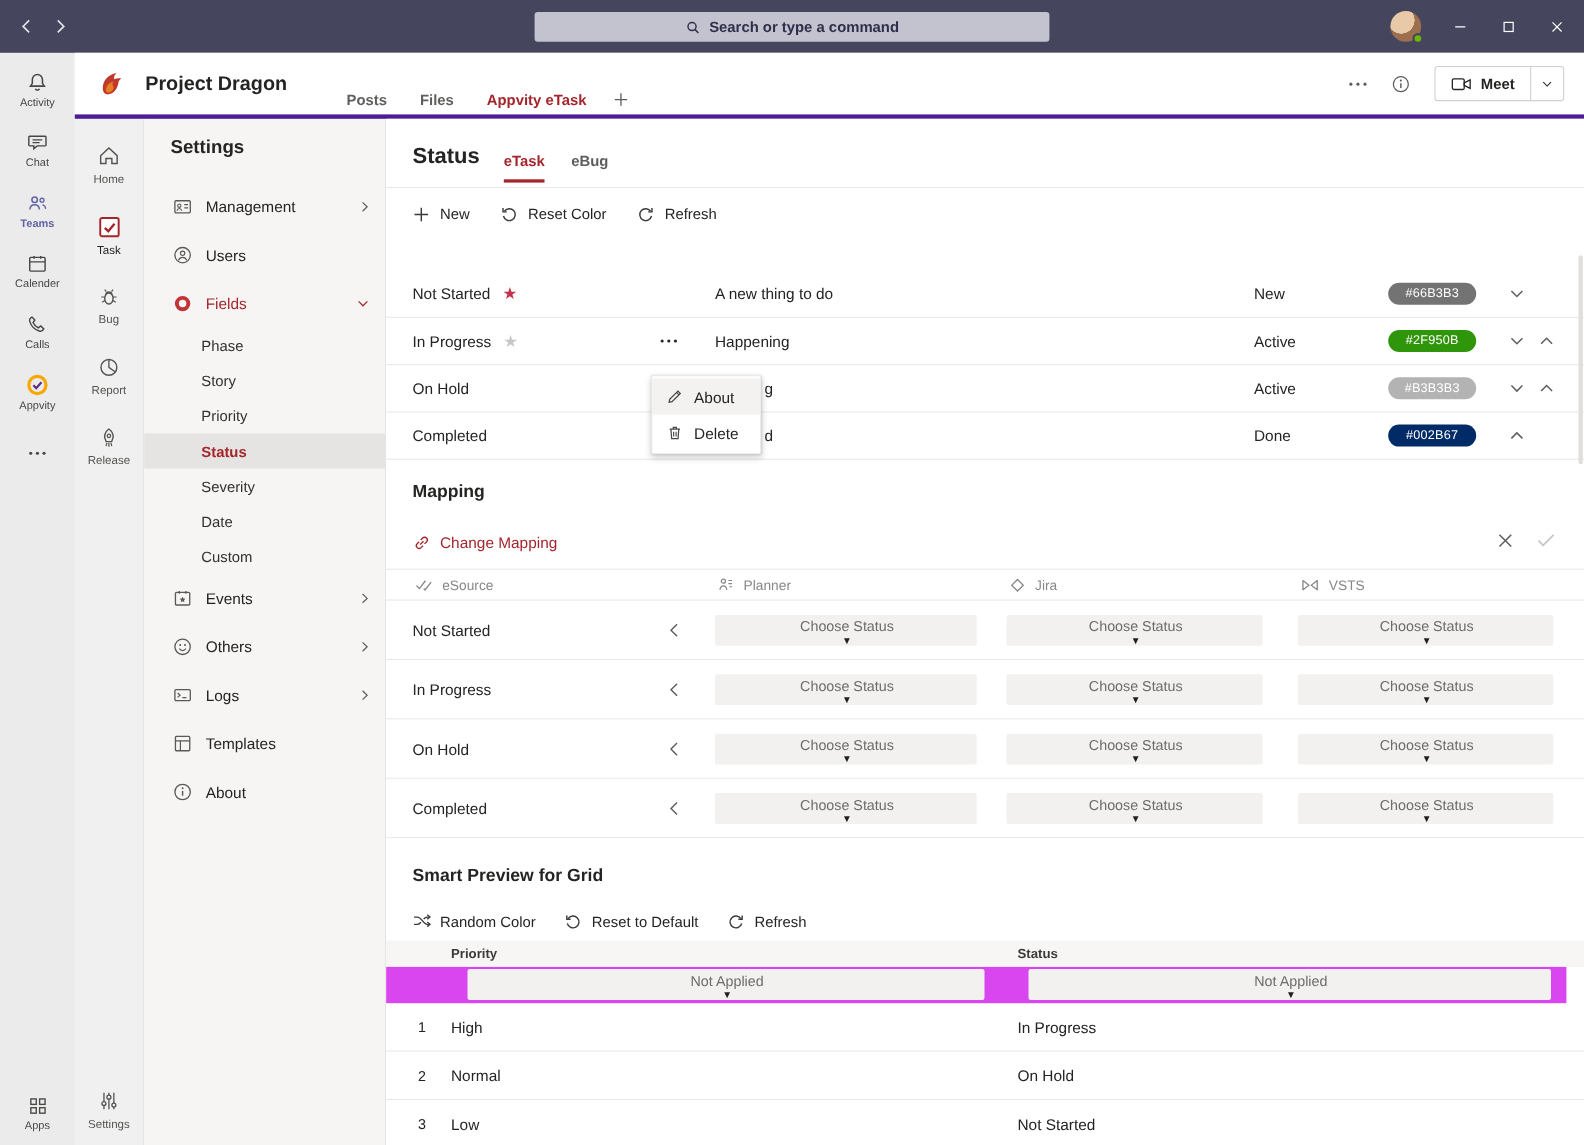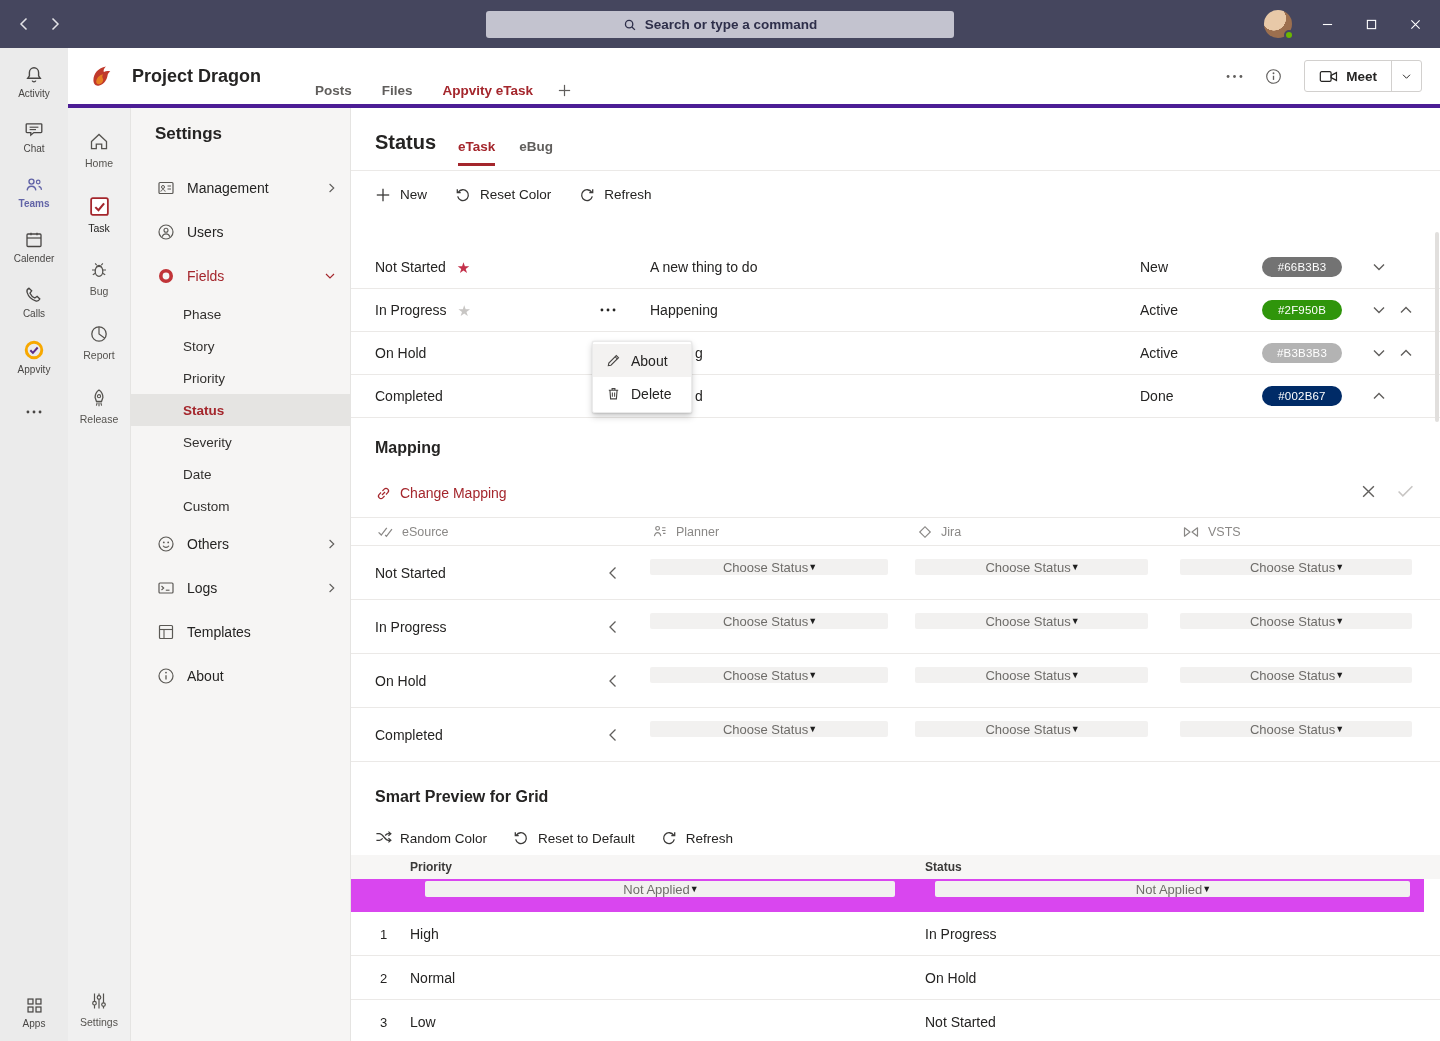--- a/index.html
+++ b/index.html
@@ -115,22 +115,22 @@
   .map-actions{position:absolute; top:368px; height:34px; right:0; left:0; pointer-events:none;}
   .map-x{position:absolute; left:1010px; top:8px; width:17px; height:17px; color:var(--gray); cursor:pointer; pointer-events:auto;}
   .map-ok{position:absolute; left:1046px; top:8px; width:18px; height:18px; color:#C8C6C4; cursor:pointer; pointer-events:auto;}
   .maphead{position:absolute; left:0; right:0; top:409px; height:29px; border-top:1px solid var(--line); border-bottom:1px solid var(--line);
     font-size:12.5px; color:var(--gray3);}
   .mh-cell{position:absolute; top:0; height:100%; display:flex; align-items:center; gap:9px;}
   .maprows{position:absolute; left:0; right:0; top:438px;}
   .mrow{height:54px; border-bottom:1px solid var(--line); position:relative;}
   .m-name{position:absolute; left:24px; top:50%; transform:translateY(-50%); font-size:14px;}
   .m-collapse{position:absolute; left:257px; top:50%; transform:translateY(-50%); width:9px; height:14px; color:var(--gray); cursor:pointer;}
-  .dd{position:absolute; top:13px; height:16px; background:var(--ddbg); border-radius:2px; display:flex; align-items:center;
-    justify-content:center; padding:0 10px 0 12px; font-size:13px; color:#6E6C69; cursor:pointer;}
+  .dd{position:absolute; top:13px; height:28px; background:var(--ddbg); border-radius:2px; display:flex; align-items:center;
+    justify-content:flex-end; padding:0 10px 0 12px; font-size:13px; color:#6E6C69; cursor:pointer;flex-direction:column;}
   .dd .caret{color:#1F1F1F; font-size:9px;}
 
   
   .sp-title{top:680px;}
   .toolbar2{position:absolute; left:24px; top:712px; height:36px; display:flex; gap:26px;}
   .gridhead{position:absolute; left:0; right:0; top:747px; height:24px; background:#F7F6F5; font-size:12px; font-weight:700; color:#3B3A39;}
   .gh-pri{position:absolute; left:59px; top:50%; transform:translateY(-50%);}
   .gh-sta{position:absolute; left:574px; top:50%; transform:translateY(-50%);}
   .gridddrow{position:absolute; left:0; right:16px; top:771px; height:33px; background:#d946ef;}
   .gridddrow .dd{top:2px;}
@@ -442,20 +442,36 @@
         </div>
 
         <div class="snav-sub">Phase</div>
         <div class="snav-sub">Story</div>
         <div class="snav-sub">Priority</div>
         <div class="snav-sub sel">Status</div>
         <div class="snav-sub">Severity</div>
         <div class="snav-sub">Date</div>
         <div class="snav-sub">Custom</div>
 
+        <div class="snav-group">
+          <span class="sic">
+            <svg width="18" height="18" viewBox="0 0 18 18">
+                <rect x="2.5" y="3.5" width="13" height="11.5" rx="1" fill="none" stroke="currentColor" stroke-width="1.2"></rect>
+                <line x1="6" y1="2.3" x2="6" y2="4.7" stroke="currentColor" stroke-width="1.2"></line>
+                <line x1="12" y1="2.3" x2="12" y2="4.7" stroke="currentColor" stroke-width="1.2"></line>
+                <path d="M9 7.6l.8 1.6 1.8.2-1.3 1.2.3 1.8L9 11.6l-1.6.8.3-1.8-1.3-1.2 1.8-.2z" fill="currentColor"></path>
+              </svg>
+          </span>
+          <span class="grow">Events</span>
+          <span class="gchev">
+            <svg width="8" height="12" viewBox="0 0 10 14">
+                <path d="M2 2l5.2 5L2 12" fill="none" stroke="currentColor" stroke-width="1.4"></path>
+              </svg>
+          </span>
+        </div>
 
         <div class="snav-group">
           <span class="sic">
             <svg width="18" height="18" viewBox="0 0 18 18">
                 <circle cx="9" cy="9" r="7" fill="none" stroke="currentColor" stroke-width="1.2"></circle>
                 <circle cx="6.8" cy="7.4" r=".9" fill="currentColor"></circle>
                 <circle cx="11.2" cy="7.4" r=".9" fill="currentColor"></circle>
                 <path d="M6 10.7c.8 1.1 1.8 1.7 3 1.7s2.2-.6 3-1.7" fill="none" stroke="currentColor" stroke-width="1.1"></path>
               </svg>
           </span>

